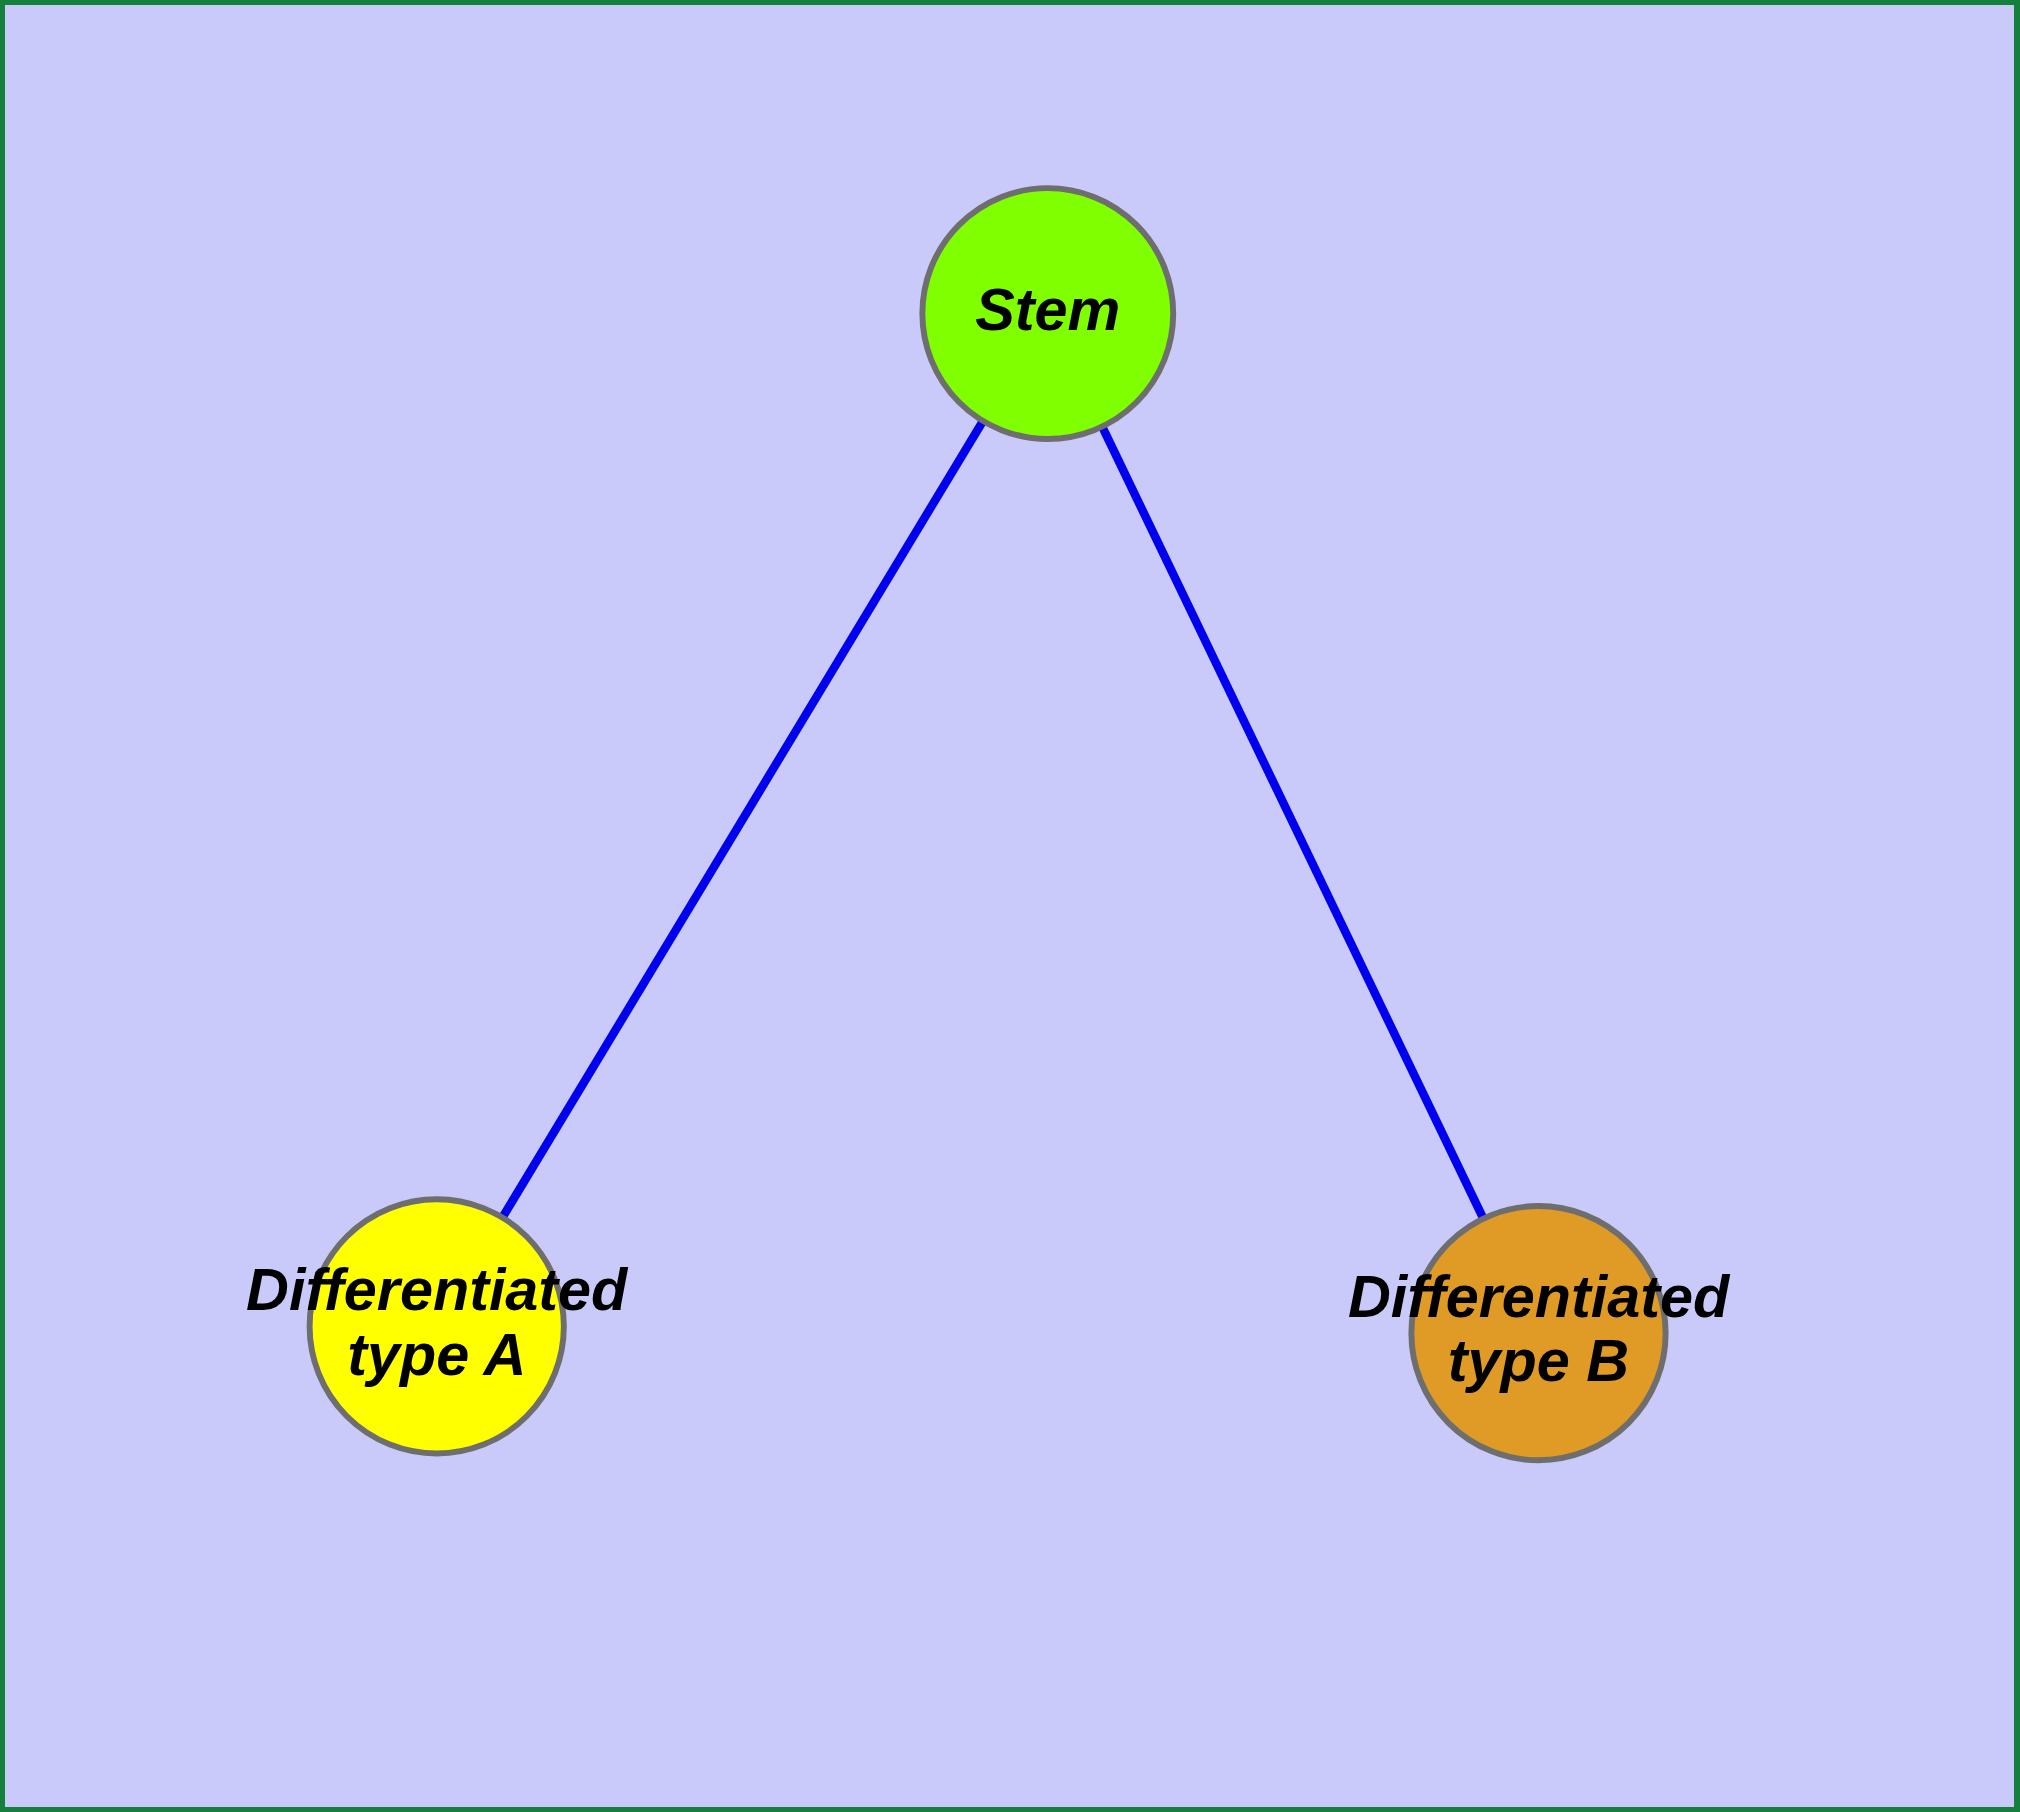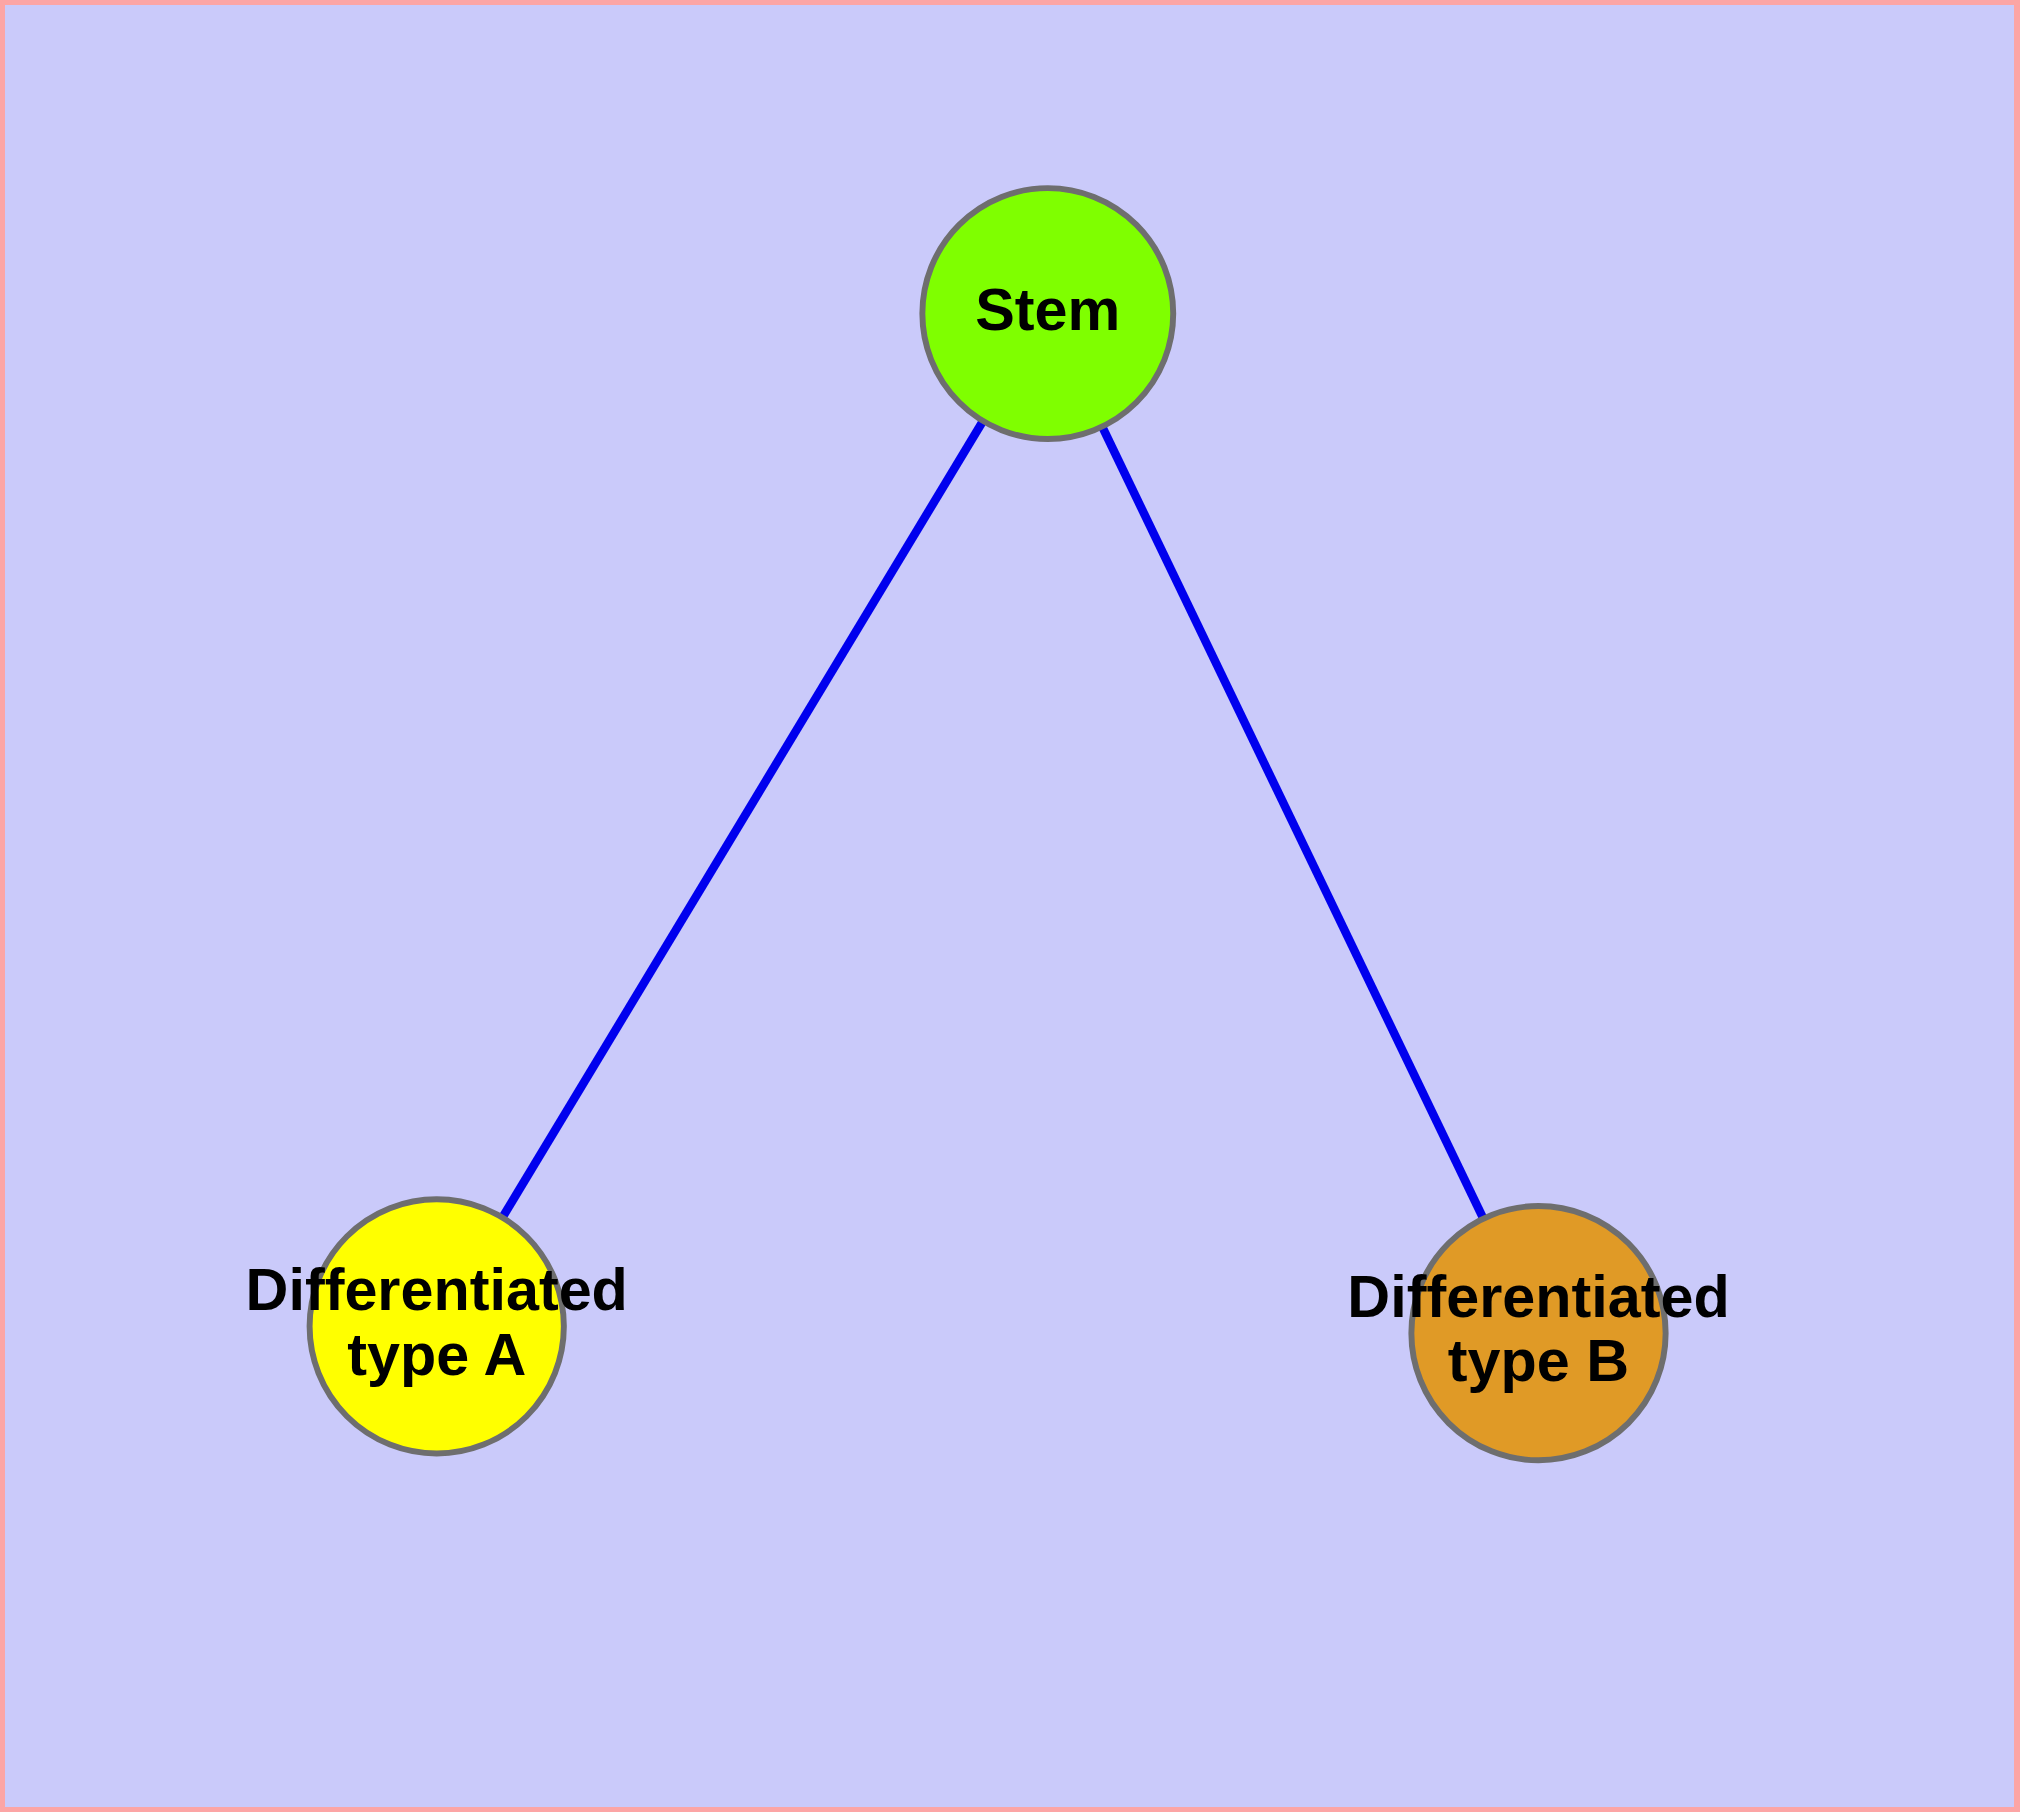--- a/index.html
+++ b/index.html
@@ -5,23 +5,24 @@
 <style>
   html, body {
     margin: 0;
     padding: 0;
     background: #ffffff;
   }
   #canvas {
     position: relative;
     width: 2021px;
     height: 1812px;
-    background: #fca5a5;
+    background: #15803d;
     overflow: hidden;
     font-family: "Liberation Sans", "DejaVu Sans", sans-serif;
+    font-style: italic;
   }
   #plot-area {
     position: absolute;
     left: 5.1px;
     top: 5.1px;
     width: 2009px;
     height: 1802px;
     background: #cacafa;
   }
   #graph-svg {

